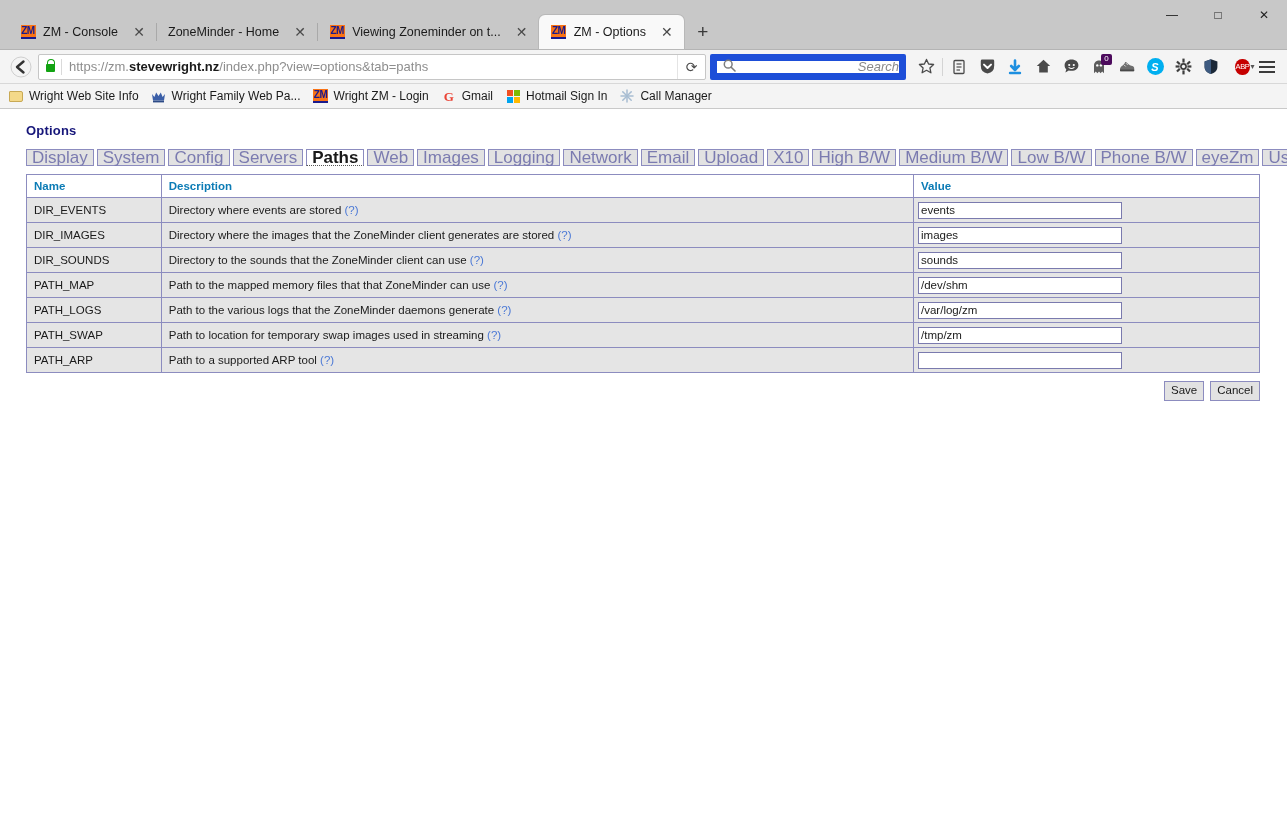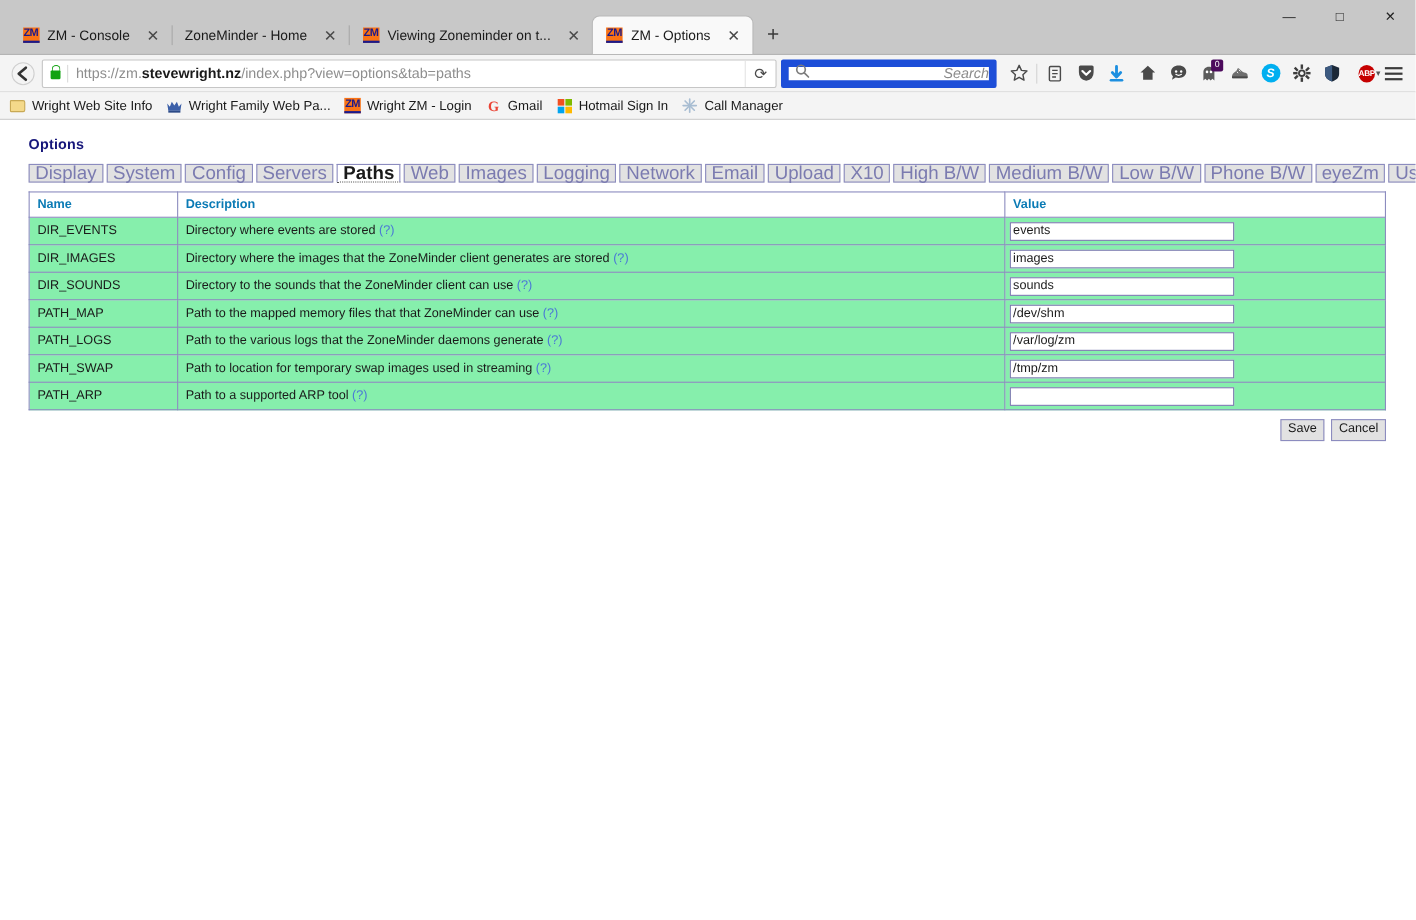--- a/index.html
+++ b/index.html
@@ -146,21 +146,21 @@
     font-family: "Liberation Sans", sans-serif; padding: 0 1px;
   }
   .skype {
     width: 17px; height: 17px; border-radius: 50%; background: #00aff0;
     color: #fff; font-size: 11px; font-weight: bold; font-style: italic;
     display:flex; align-items:center; justify-content:center;
     font-family: "Liberation Sans", sans-serif;
   }
   .abp {
     width: 16px; height: 16px; border-radius: 50%; background:#c60000;
-    color:#fff; font-size: 7.5px; font-weight: bold;
+    color:#fff; font-size: 7.5px; font-weight: normal;
     display:flex; align-items:center; justify-content:center; letter-spacing: -0.3px;
     font-family: "Liberation Sans", sans-serif;
     margin-left: 12px;
   }
   .caret { font-size: 8px; color:#555; margin-left: 1px; }
   .hamburger { display:flex; flex-direction: column; gap:3px; }
   .hamburger span { display:block; width: 16px; height: 2px; background:#3b3b3b; }
 
   
   .bookmarks {
@@ -223,21 +223,21 @@
     padding: 5px 6px 5px 7px;
     border: 1px solid #8c8cbf;
     background: #ffffff;
     font-family: "Liberation Sans", sans-serif;
   }
   .zmtable td {
     font-size: 11.5px;
     color: #1a1a1a;
     padding: 5px 6px 5px 7px;
     border: 1px solid #8c8cbf;
-    background: #86efac;
+    background: #e5e5e5;
     height: 25px;
     font-family: "Liberation Sans", sans-serif;
   }
   .col-name { width: 134px; }
   .col-desc { width: 748px; }
   .col-val  { width: 344px; }
   .qm { color: #4a78d6; }
   .zmtable td.valcell { padding: 3px 6px 3px 4px; }
   .valinput {
     width: 204px; height: 17px;

